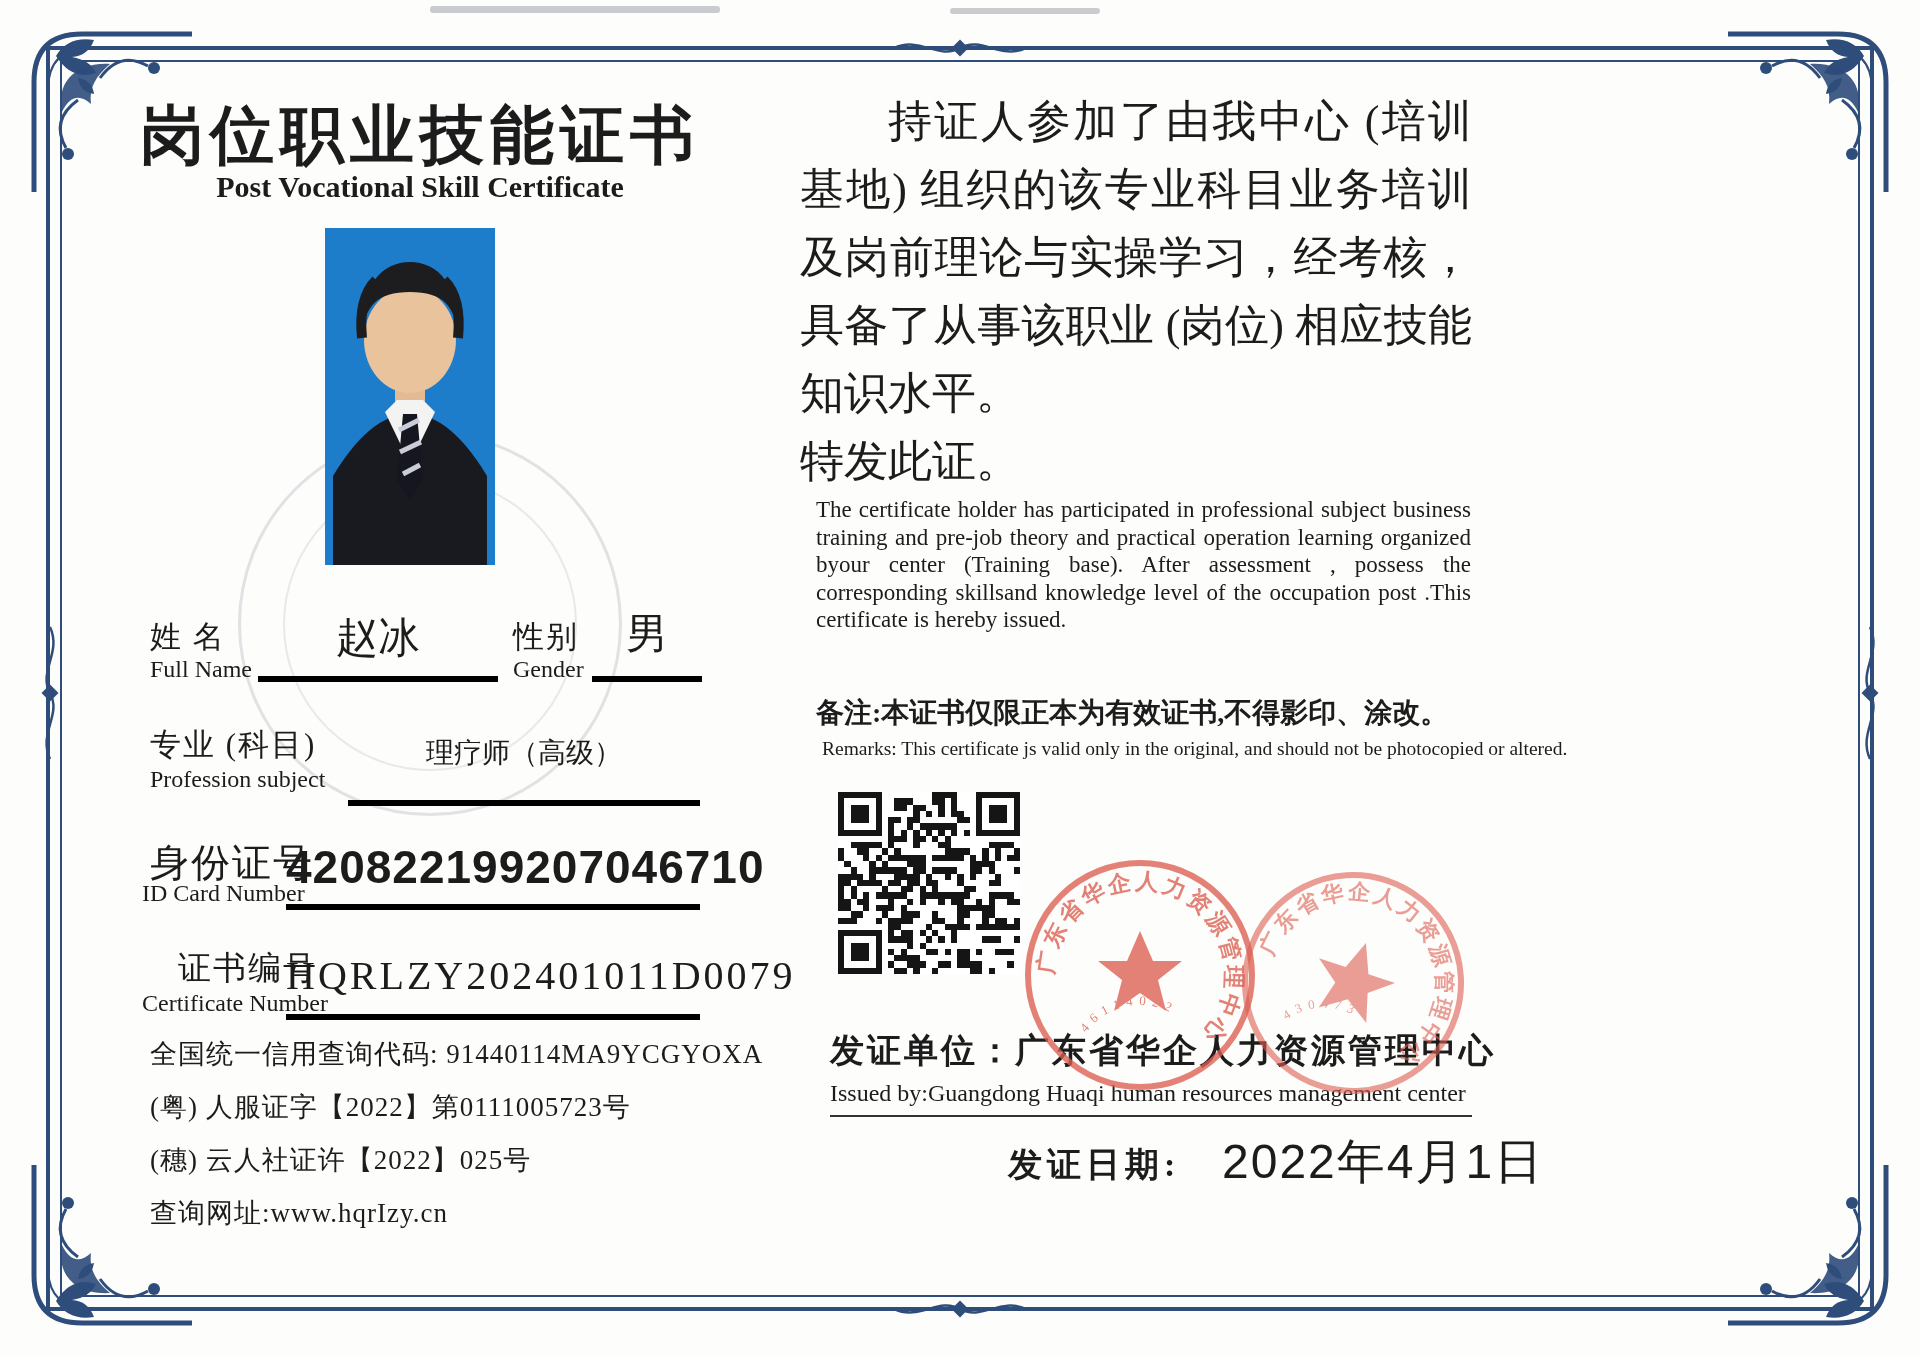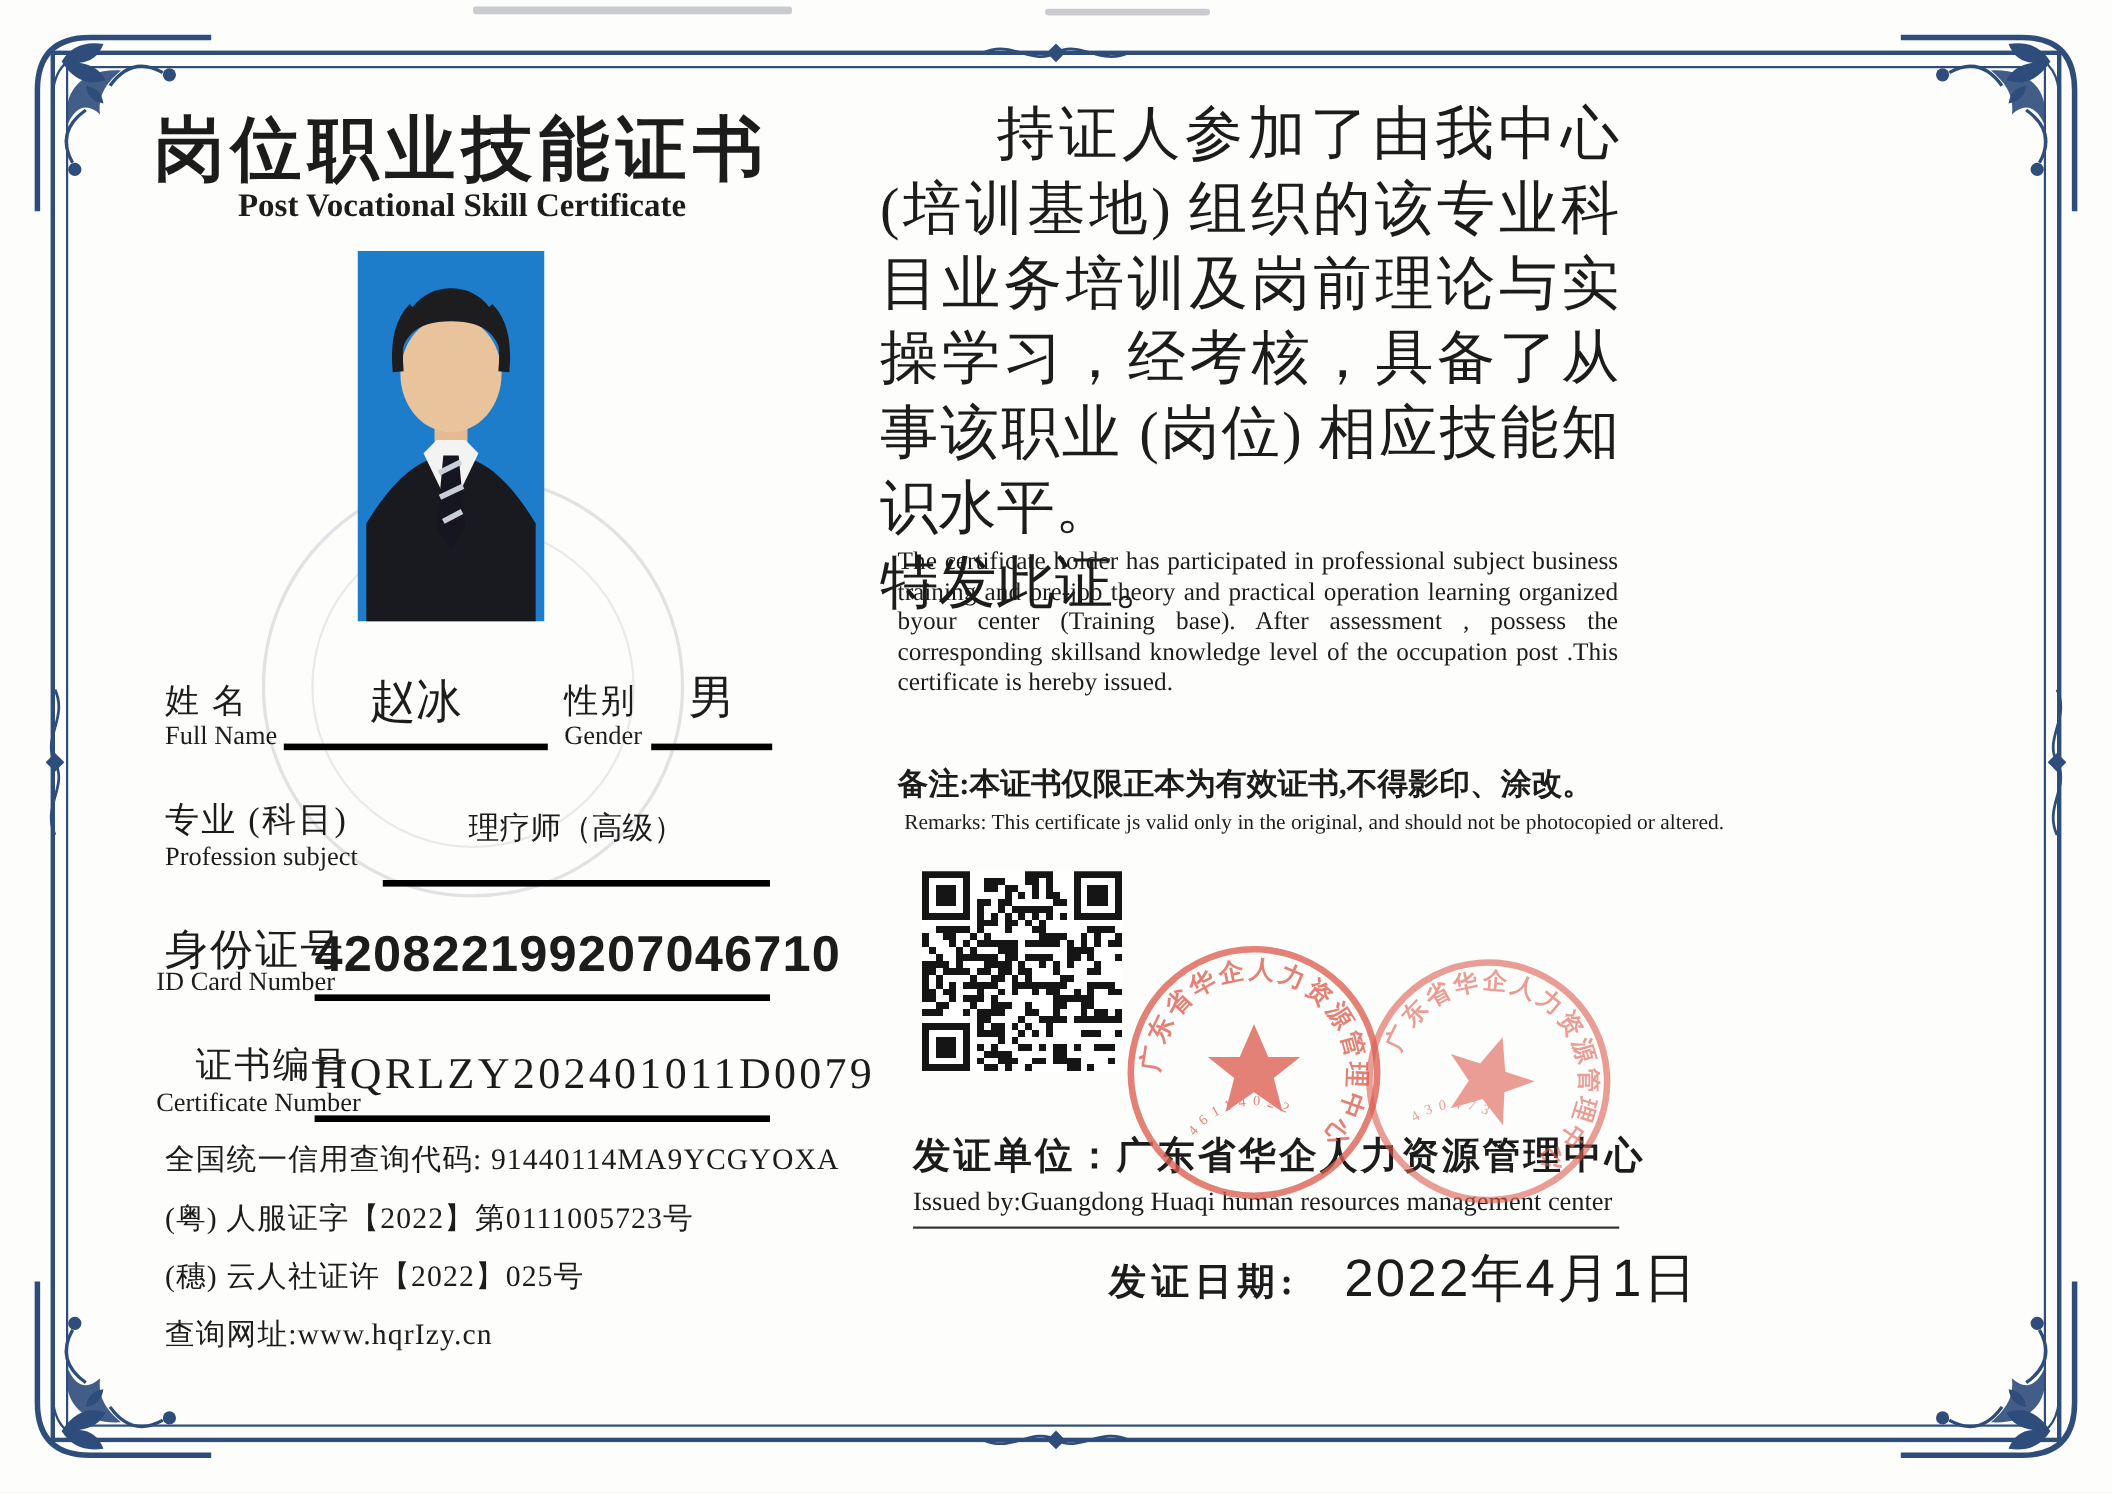--- a/index.html
+++ b/index.html
@@ -37,21 +37,21 @@
   .fld-line { position:absolute; border-bottom:6px solid #000000; text-align:center; }
   .val-name { font-size:42px; }
   .val-gender { font-size:42px; }
   .val-prof { font-size:28px; }
   .val-id { font-family:"Liberation Sans","DejaVu Sans",sans-serif; font-weight:600;
             font-size:46px; letter-spacing:1px; text-align:left; }
   .val-cert { font-size:40px; letter-spacing:3px; text-align:right; }
   .reg-block { position:absolute; left:150px; top:1028px; font-size:27px; line-height:53px;
                letter-spacing:1px; }
   
-  .zh-para { position:absolute; left:800px; top:88px; width:672px; font-size:53px;
+  .zh-para { position:absolute; left:800px; top:88px; width:672px; font-size:44px;
              line-height:68px; text-align:justify; }
   .zh-para .indent { text-indent:2em; }
   .en-para { position:absolute; left:816px; top:496px; width:655px; font-size:23px;
              line-height:27.5px; text-align:justify; }
   .remark-zh { position:absolute; left:816px; top:694px; font-size:28px; font-weight:600; }
   .remark-en { position:absolute; left:822px; top:738px; font-size:19.5px; }
   .qr { position:absolute; left:838px; top:792px; width:182px; height:182px; background:#fff; }
   .issuer-zh { position:absolute; left:830px; top:1028px; font-size:34px; font-weight:600;
                letter-spacing:3px; }
   .issuer-en { position:absolute; left:830px; top:1080px; width:642px; font-size:24px;

